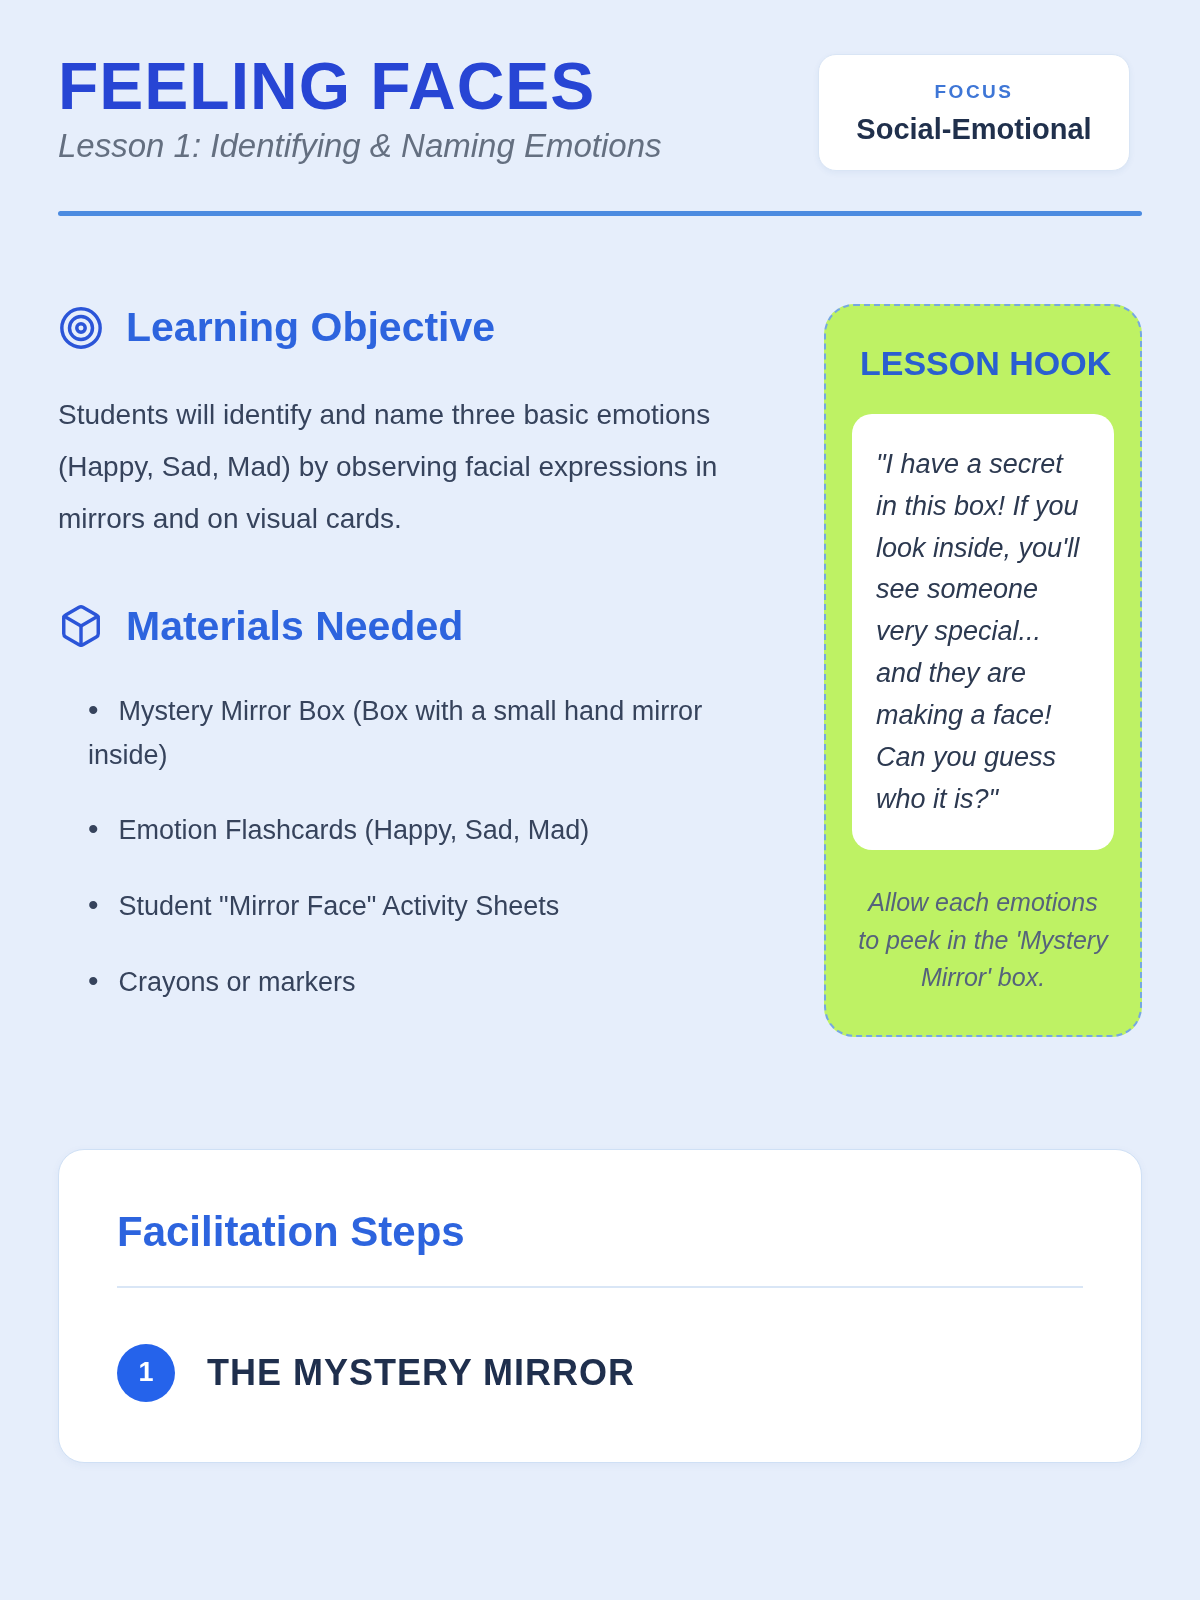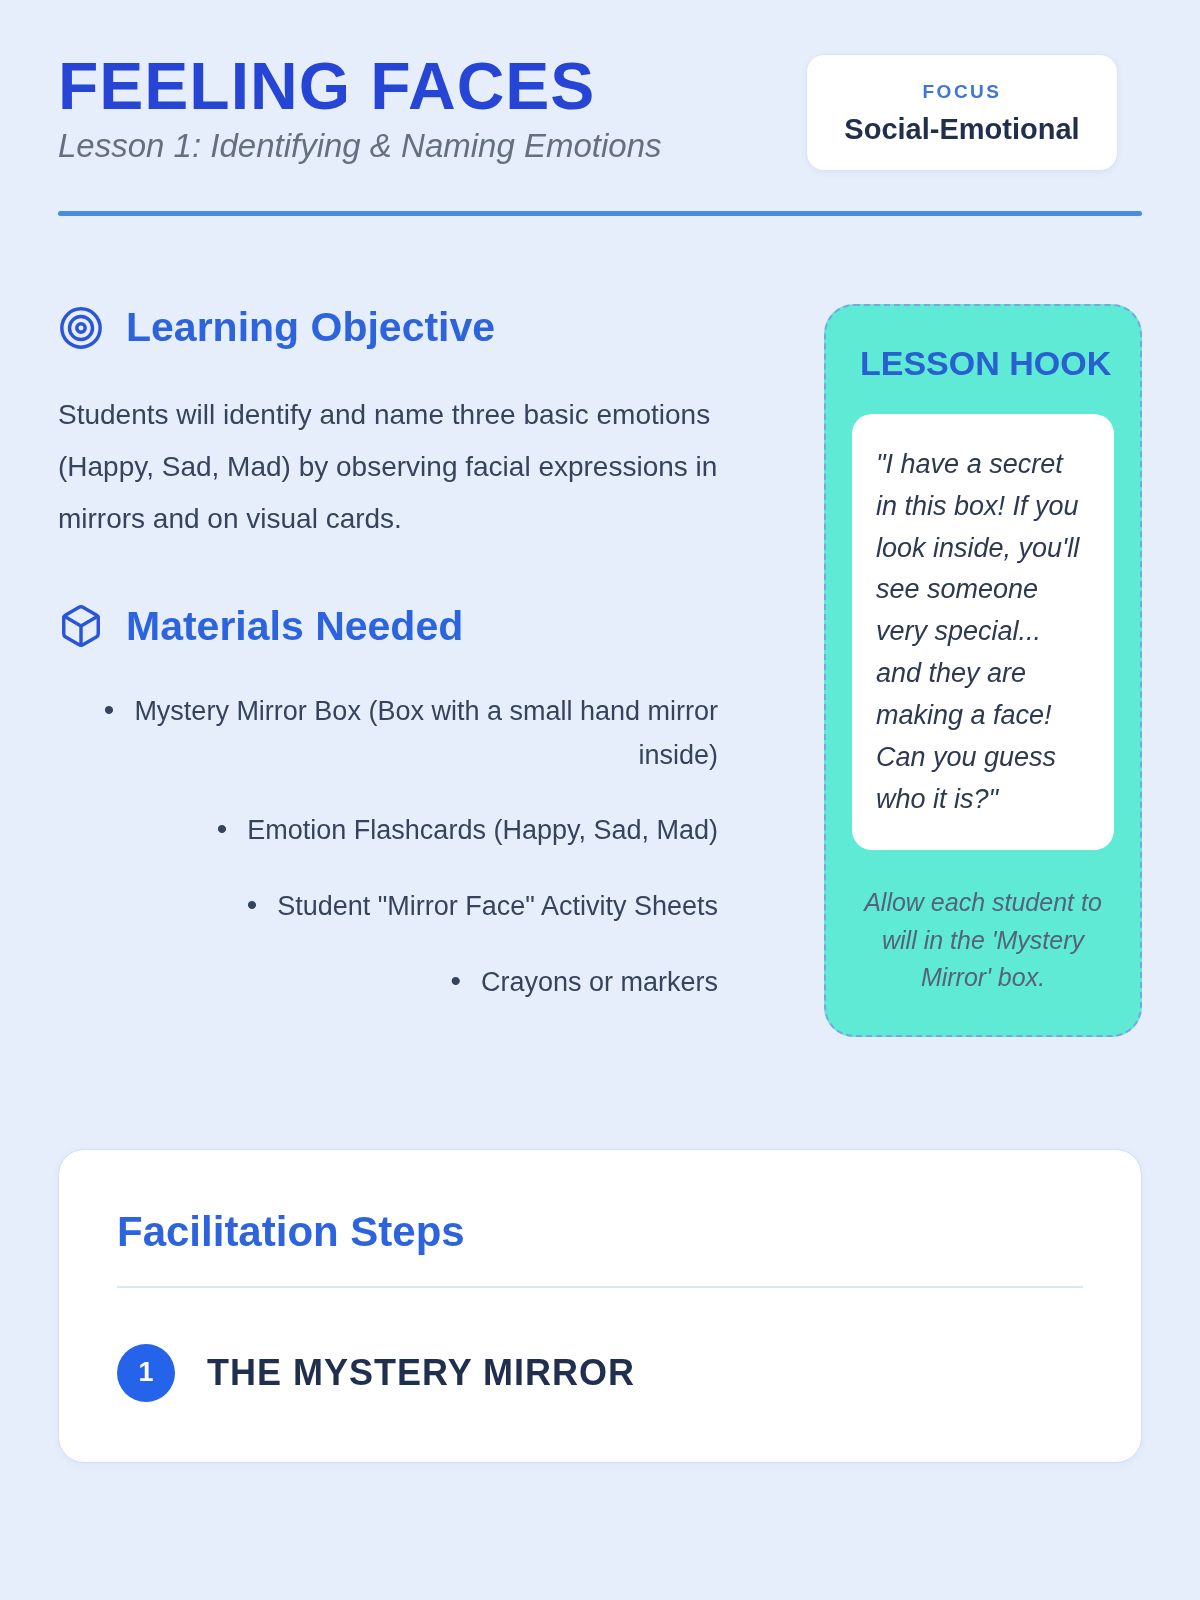--- a/index.html
+++ b/index.html
@@ -32,21 +32,21 @@
   .page-subtitle {
     margin-top: 6px;
     color: #646f80;
     font-size: 33px;
     font-style: italic;
   }
 
   .focus-card {
     position: absolute;
     top: 2px;
-    right: 24px;
+    right: 12px;
     width: 312px;
     background: #ffffff;
     border: 1px solid #d9e5f5;
     border-radius: 18px;
     padding: 26px 20px 24px 20px;
     text-align: center;
     box-shadow: 0 2px 6px rgba(40, 80, 160, 0.06);
   }
 
   .focus-label {
@@ -115,35 +115,34 @@
     list-style: none;
     padding-left: 30px;
     max-width: 660px;
   }
 
   .materials-list li {
     font-size: 27px;
     line-height: 1.6;
     color: #36435c;
     margin-bottom: 28px;
-    text-align: right;
   }
 
   .materials-list li::before {
     content: "\2022";
     font-size: 30px;
     margin-right: 20px;
     color: #36435c;
   }
 
   
   .hook-card {
     width: 318px;
     flex-shrink: 0;
-    background: #5eead4;
+    background: #bef264;
     border: 2px dashed #76a8e0;
     border-radius: 30px;
     padding: 34px 26px 38px 26px;
   }
 
   .hook-heading {
     color: #2a5fd0;
     font-size: 34px;
     font-weight: bold;
     line-height: 1.4;
@@ -273,21 +272,21 @@
           <li>Student "Mirror Face" Activity Sheets</li>
           <li>Crayons or markers</li>
         </ul>
       </section>
 
     </div>
 
     <aside class="hook-card">
       <h2 class="hook-heading">LESSON HOOK</h2>
       <div class="hook-quote-card">"I have a secret in this box! If you look inside, you'll see someone very special... and they are making a face! Can you guess who it is?"</div>
-      <div class="hook-note">Allow each student to will in the 'Mystery Mirror' box.</div>
+      <div class="hook-note">Allow each emotions to peek in the 'Mystery Mirror' box.</div>
     </aside>
 
   </main>
 
   <section class="facilitation-card">
     <h2 class="facilitation-heading">Facilitation Steps</h2>
     <hr class="facilitation-divider">
 
     <div class="step-row">
       <div class="step-number">1</div>

